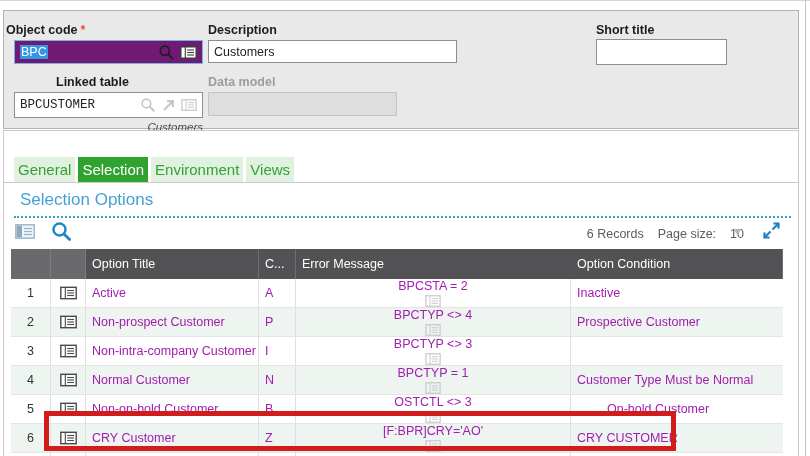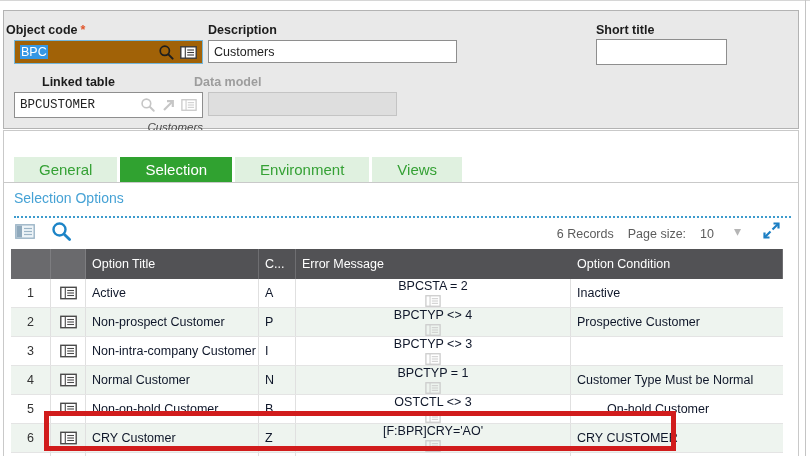--- a/index.html
+++ b/index.html
@@ -15,67 +15,67 @@
     position:absolute;left:3px;top:10px;width:796px;height:119px;
     background:#e9e9e9;border:1px solid #b3b3b3;box-sizing:border-box;
   }
   .field-label{position:absolute;font-size:12.5px;font-weight:bold;color:#1c1c1c;white-space:nowrap;}
   .field-label .req{color:#e1562c;margin-left:3px;font-weight:bold;}
   .field-label.disabled{color:#9d9d9d;}
   .fauxinput{
     position:absolute;box-sizing:border-box;background:#fff;border:1px solid #8e8e8e;
     display:flex;align-items:center;padding:0 5px;font-size:12.5px;color:#222;
   }
-  .fauxinput.focused{background:#a16207;border:1px solid #74b6da;}
+  .fauxinput.focused{background:#701a75;border:1px solid #74b6da;}
   .sel{background:#3597e4;color:#fff;padding:0 1px;}
   .spacer{flex:1;}
   input.real{
     position:absolute;box-sizing:border-box;background:#fff;border:1px solid #8e8e8e;
     font-size:12.5px;color:#222;padding:0 5px;font-family:"Liberation Sans",sans-serif;outline:none;
   }
   input.real:disabled{background:#dedede;border:1px solid #c4c4c4;}
   .caption{position:absolute;font-size:11.5px;font-style:italic;color:#4a4a4a;text-align:right;}
   .fld-icon{display:inline-flex;margin-left:5px;flex:none;}
 
   
   .bottom-panel{
     position:absolute;left:3px;top:130px;width:796px;height:326px;background:#fff;
     border:1px solid #c9c9c9;border-bottom:none;box-sizing:border-box;
   }
   .tabs{position:absolute;left:10px;top:26px;height:25px;display:flex;gap:3px;}
-  .tab{height:25px;line-height:25px;padding:0 25px;font-size:15px;background:#e0f1e0;color:#35a135;cursor:pointer;white-space:nowrap;}
+  .tab{height:25px;line-height:25px;padding:0 4px;font-size:15px;background:#e0f1e0;color:#35a135;cursor:pointer;white-space:nowrap;}
   .tab.active{background:#30a230;color:#fff;}
   .tab-underline{position:absolute;left:0;top:51px;width:794px;height:1px;background:#c9c9c9;}
 
-  .section-title{position:absolute;left:10px;top:59px;font-size:14px;color:#46a2d5;}
+  .section-title{position:absolute;left:16px;top:59px;font-size:17px;color:#46a2d5;}
   .dotted-rule{position:absolute;left:10px;top:85px;width:777px;height:0;border-bottom:2px dotted #3d9bcd;}
 
   .tb-detail{position:absolute;left:11px;top:93px;}
   .tb-search{position:absolute;left:47px;top:90px;}
   .records-cluster{
-    position:absolute;left:530px;top:96px;width:180px;font-size:12.5px;color:#5c5c5c;
+    position:absolute;left:560px;top:96px;width:180px;font-size:12.5px;color:#5c5c5c;
     display:flex;justify-content:flex-end;gap:14px;white-space:nowrap;
   }
   .caret{position:absolute;left:730px;top:92px;color:#b5b5b5;font-size:14px;cursor:pointer;}
   .expand-btn{position:absolute;left:758px;top:90px;cursor:pointer;}
 
   
   .grid{position:absolute;left:7px;top:118px;width:772px;}
   .thead,.tr{display:grid;grid-template-columns:40px 35px 173px 37px 275px 212px;}
   .thead{height:30px;}
   .th{
     background:#525255;color:#fff;font-size:12.5px;display:flex;align-items:center;
     padding:0 6px;box-sizing:border-box;border-right:1px solid #6e6e71;white-space:nowrap;overflow:hidden;
   }
   .th.light{background:#6a6a6d;border-right:1px solid #7d7d80;}
   .tr{height:28px;background:#fff;border-bottom:1px solid #e4e4e4;}
   .tr.alt{background:#eef4ef;}
   .td{
     display:flex;align-items:center;padding:0 6px;box-sizing:border-box;
-    border-right:1px solid #e0e0e0;font-size:12.5px;color:#0f172a;
+    border-right:1px solid #e0e0e0;font-size:12.5px;color:#a21caf;
     white-space:nowrap;overflow:hidden;
   }
   .td.num{justify-content:center;color:#333;}
   .td.icon-cell{justify-content:center;}
   .td.cond{justify-content:space-between;flex-direction:column;}
 
   .red-box{
     position:absolute;left:40px;top:280px;width:632px;height:40px;
     border:5px solid #d11c1c;box-sizing:border-box;pointer-events:none;
   }
@@ -111,21 +111,21 @@
         </svg>
     </span>
   </div>
 
   <div class="field-label" style="left:204px;top:12px;">Description</div>
   <input class="real" style="left: 204px; top: 29px; width: 249px; height: 23px;" value="Customers">
 
   <div class="field-label" style="left:592px;top:12px;">Short title</div>
   <input class="real" style="left: 592px; top: 28px; width: 131px; height: 26px;" value="">
 
-  <div class="field-label" style="left:10px;top:64px;padding-left:28px;">Linked table</div>
+  <div class="field-label" style="left:24px;top:64px;padding-left:28px;">Linked table</div>
   <div class="fauxinput" style="left:10px;top:81px;width:189px;height:26px;font-family:Liberation Mono, monospace;">
     <span>BPCUSTOMER</span>
     <span class="spacer"></span>
     <span class="fld-icon">
       <svg width="16" height="16" viewBox="0 0 20 20">
           <circle cx="8" cy="8" r="5.4" fill="none" stroke="#c6c6c6" stroke-width="2"></circle>
           <line x1="12.2" y1="12.2" x2="17.2" y2="17.2" stroke="#c6c6c6" stroke-width="2.4" stroke-linecap="round"></line>
         </svg>
     </span>
     <span class="fld-icon">
@@ -139,21 +139,21 @@
           <rect x="0.8" y="0.8" width="15.4" height="11.4" fill="#fff" stroke="#c9c9c9" stroke-width="1.4"></rect>
           <line x1="5.3" y1="1" x2="5.3" y2="12" stroke="#c9c9c9" stroke-width="1.1"></line>
           <line x1="7.2" y1="4" x2="14" y2="4" stroke="#c9c9c9" stroke-width="1.1"></line>
           <line x1="7.2" y1="6.5" x2="14" y2="6.5" stroke="#c9c9c9" stroke-width="1.1"></line>
           <line x1="7.2" y1="9" x2="14" y2="9" stroke="#c9c9c9" stroke-width="1.1"></line>
         </svg>
     </span>
   </div>
   <div class="caption" style="left:10px;top:110px;width:189px;">Customers</div>
 
-  <div class="field-label disabled" style="left:190px;top:64px;">Data model</div>
+  <div class="field-label disabled" style="left:204px;top:64px;">Data model</div>
   <input class="real" disabled="" style="left: 204px; top: 81px; width: 189px; height: 24px;" value="">
 </div>
 
 <div class="bottom-panel">
 
   <div class="tabs">
     <div class="tab">General</div>
     <div class="tab active">Selection</div>
     <div class="tab">Environment</div>
     <div class="tab">Views</div>

